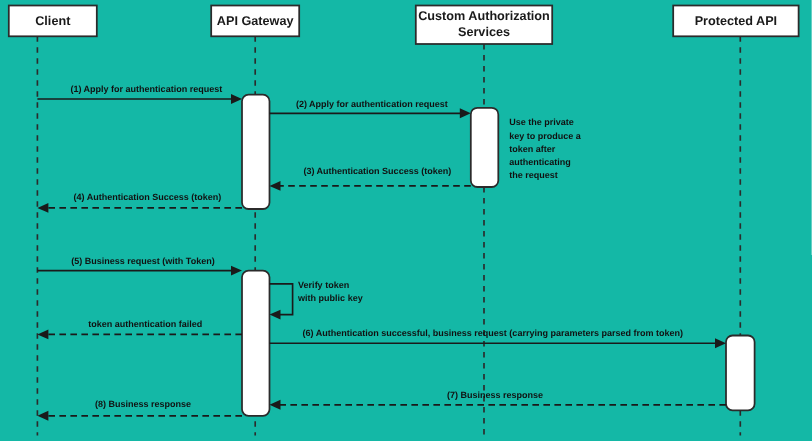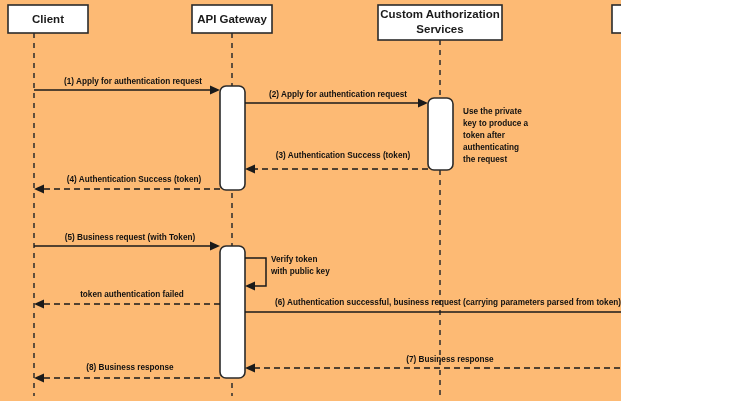--- a/index.html
+++ b/index.html
@@ -5,23 +5,23 @@
   html, body {
     margin: 0;
     padding: 0;
     background: #ffffff;
   }
   body {
     font-family: "Liberation Sans", sans-serif;
   }
   #diagram-root {
     position: relative;
-    width: 621px;
+    width: 738px;
     height: 401px;
-    background: #fdba74;
+    background: #14b8a6;
     overflow: hidden;
   }
   svg#seq-svg {
     position: absolute;
     left: 0;
     top: 0;
     width: 738px;
     height: 401px;
   }
   .lane-title {

